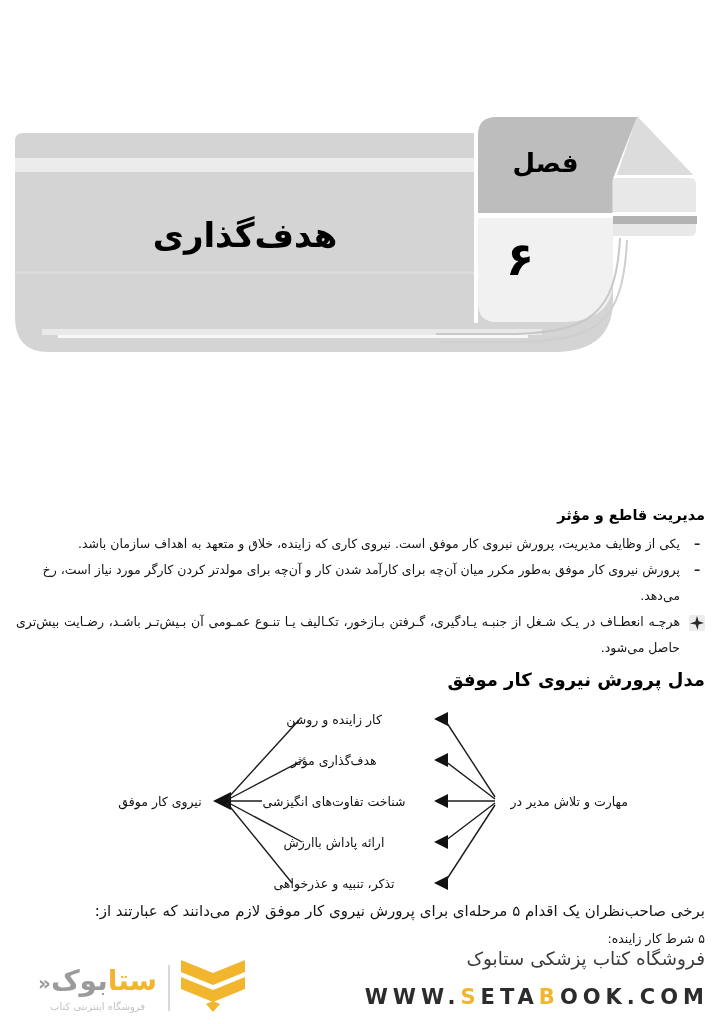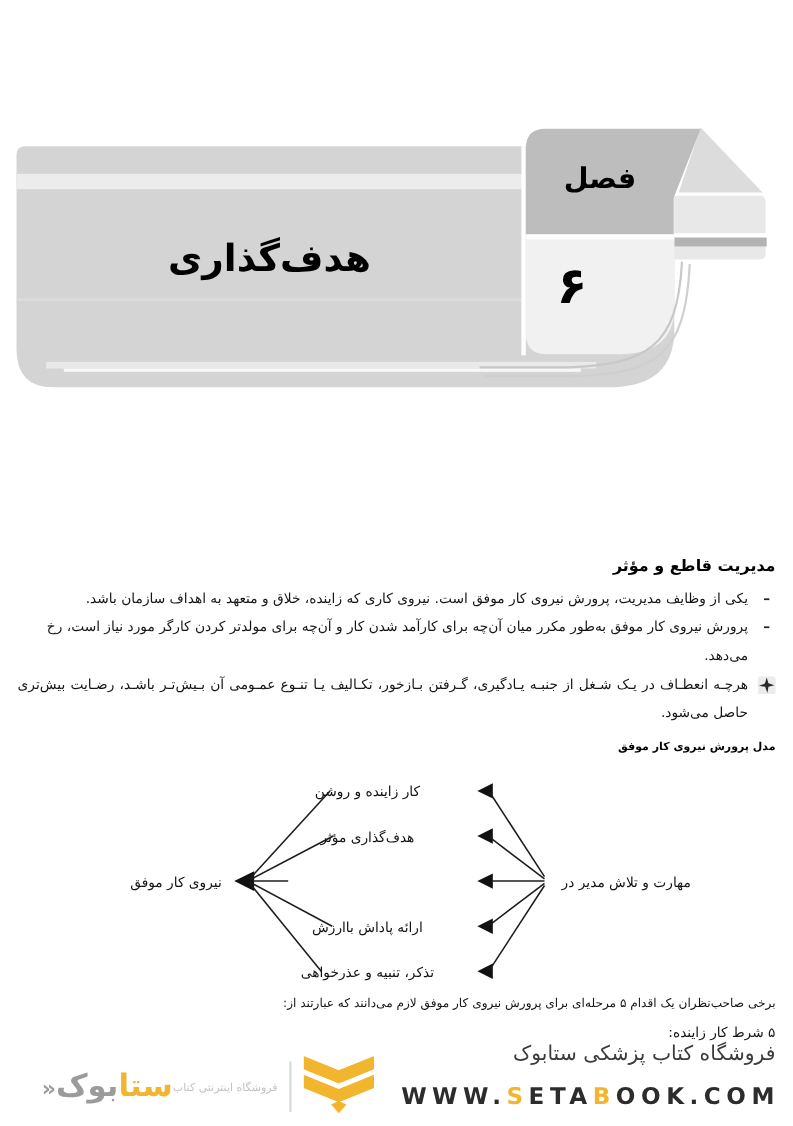--- a/index.html
+++ b/index.html
@@ -9,50 +9,50 @@
   .header-svg{position:absolute;top:0;left:0;}
   .chapter-word{position:absolute;left:478px;top:148px;width:135px;text-align:center;
                 font-size:26px;font-weight:700;color:#000;direction:rtl;}
   .chapter-number{position:absolute;left:460px;top:232px;width:120px;text-align:center;
                   font-size:46px;font-weight:700;color:#000;direction:rtl;}
   .chapter-title{position:absolute;left:150px;top:215px;width:190px;text-align:center;
                  font-size:34px;font-weight:700;color:#000;direction:rtl;}
   
   .body-text{position:absolute;top:504px;right:16px;left:16px;direction:rtl;color:#141414;}
   .h-sec{font-size:14.5px;font-weight:700;margin:0 0 5px 0;line-height:22px;color:#000;}
-  .h-sec2{font-size:10px;font-weight:700;margin:8px 0 2px 0;line-height:22px;color:#000;}
+  .h-sec2{font-size:18px;font-weight:700;margin:8px 0 2px 0;line-height:22px;color:#000;}
   .li{display:flex;gap:9px;font-size:12.5px;line-height:26px;}
   .li .mk{flex:0 0 16px;text-align:center;font-weight:700;color:#222;}
   .li .tx{flex:1;}
   .li.note .tx{text-align:justify;}
   .note-ic{width:16px;height:16px;margin-top:6px;background:#ececec;border-radius:2px;
            display:inline-block;}
   
   .diagram{position:relative;height:202px;margin:2px 0 0 0;direction:ltr;}
   .diagram svg{position:absolute;top:0;left:0;}
   .dnode{position:absolute;font-size:12.5px;line-height:18px;color:#111;direction:rtl;
          text-align:center;white-space:nowrap;}
   .d-left{left:92px;width:104px;top:100px;}
   .d-right{left:482px;width:130px;top:100px;text-align:right;}
   .d-m0{left:233px;width:170px;top:18px;}
   .d-m1{left:233px;width:170px;top:59px;}
   .d-m2{left:233px;width:170px;top:100px;}
   .d-m3{left:233px;width:170px;top:141px;}
   .d-m4{left:233px;width:170px;top:182px;}
-  .para{font-size:11px;line-height:27px;margin-top:3px;}
+  .para{font-size:15px;line-height:27px;margin-top:3px;}
   .subh{font-size:14px;font-weight:700;line-height:27px;color:#000;}
   .cond{font-size:12.5px;line-height:27px;}
   
   .store-name{position:absolute;right:16px;top:948px;direction:rtl;font-size:18.5px;
               color:#3b3b3b;}
   .site-url{position:absolute;right:12px;top:985px;direction:ltr;font-size:21px;
             font-weight:700;letter-spacing:5px;color:#2c2c2c;white-space:nowrap;}
   .site-url .yl{color:#f2b62e;}
   .logo-block{position:absolute;left:38px;top:960px;display:flex;align-items:center;direction:ltr;}
-  .logo-texts{display:flex;flex-direction:row;align-items:center;}
+  .logo-texts{display:flex;flex-direction:column;align-items:center;}
   .wordmark{direction:rtl;font-size:28px;font-weight:700;line-height:32px;white-space:nowrap;}
   .wm-y{color:#f2b62e;}
   .wm-g{color:#9b9b9b;}
   .wm-mark{color:#9b9b9b;font-size:20px;}
   .tagline{direction:rtl;font-size:10px;color:#c2c2c2;margin-top:2px;}
   .logo-sep{width:2px;height:46px;background:#d9d9d9;margin:0 11px;}
 </style>
 </head>
 <body>
 
@@ -141,20 +141,21 @@
           <line x1="479" y1="104" x2="429" y2="27"></line>
           <line x1="479" y1="106" x2="429" y2="68"></line>
           <line x1="479" y1="108" x2="431" y2="108"></line>
           <line x1="479" y1="110" x2="429" y2="148"></line>
           <line x1="479" y1="112" x2="429" y2="189"></line>
         </g>
       </svg>
       <div class="dnode d-left">نیروی کار موفق</div>
       <div class="dnode d-m0">کار زاینده و روشن</div>
       <div class="dnode d-m1">هدف‌گذاری مؤثر</div>
+      <div class="dnode d-m2">شناخت تفاوت‌های انگیزشی</div>
       <div class="dnode d-m3">ارائه پاداش باارزش</div>
       <div class="dnode d-m4">تذکر، تنبیه و عذرخواهی</div>
       <div class="dnode d-right">مهارت و تلاش مدیر در</div>
     </div>
 
     <div class="para">برخی صاحب‌نظران یک اقدام ۵ مرحله‌ای برای پرورش نیروی کار موفق لازم می‌دانند که عبارتند از:</div>
     <div class="cond">۵ شرط کار زاینده:</div>
   </div>
 
   <div class="store-name">فروشگاه کتاب پزشکی ستابوک</div>

